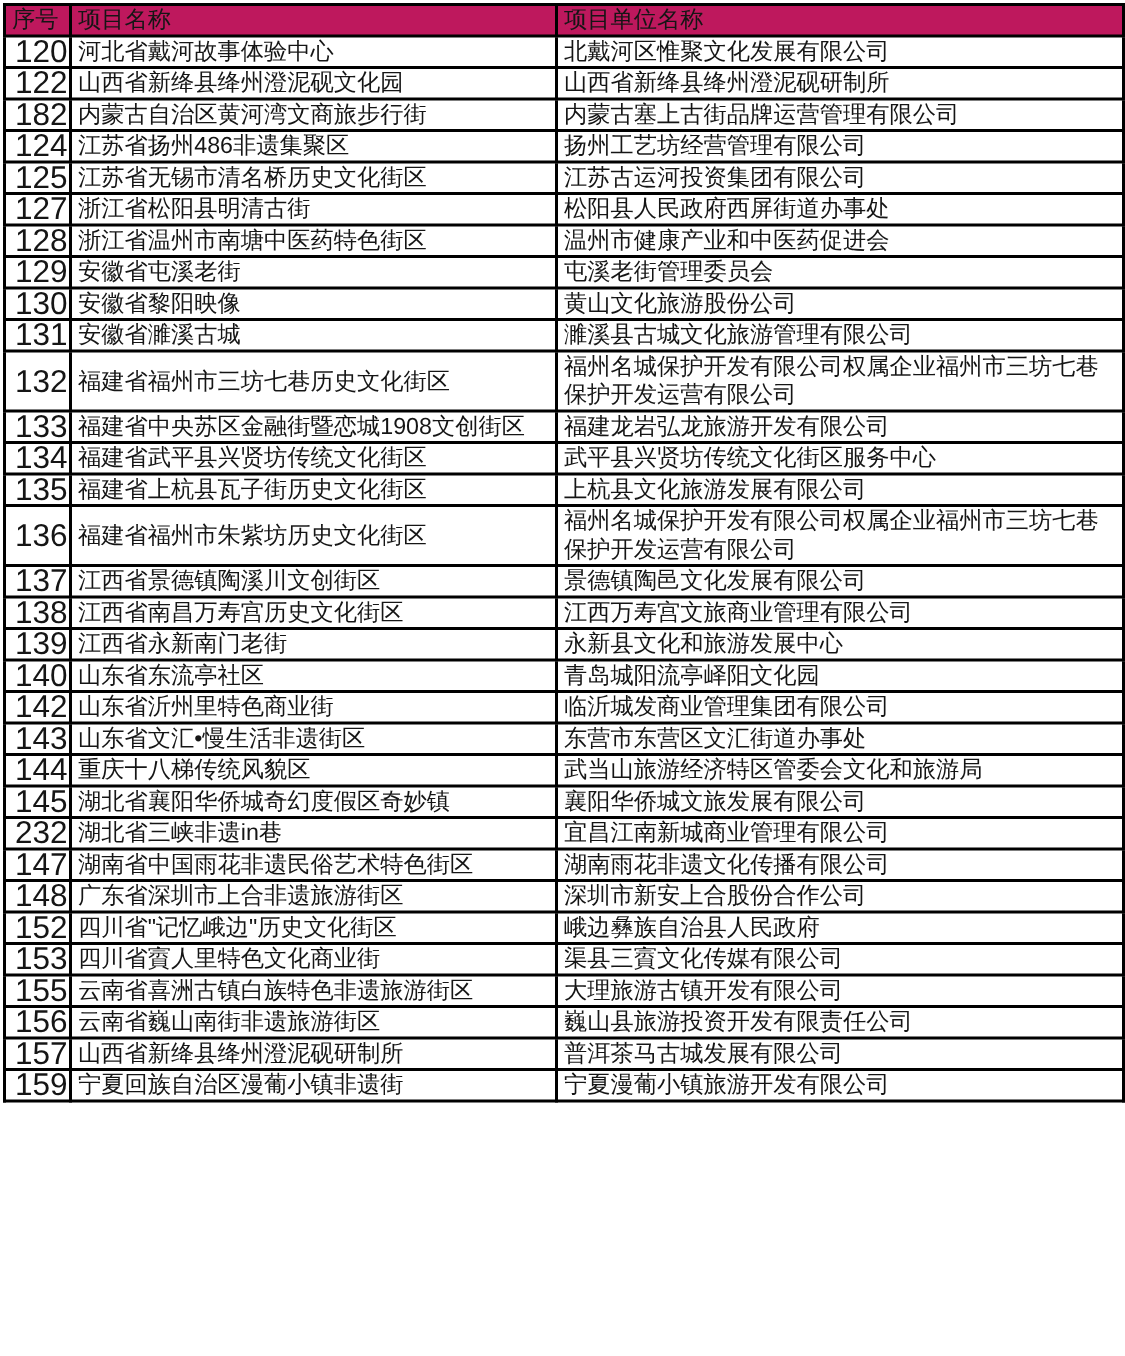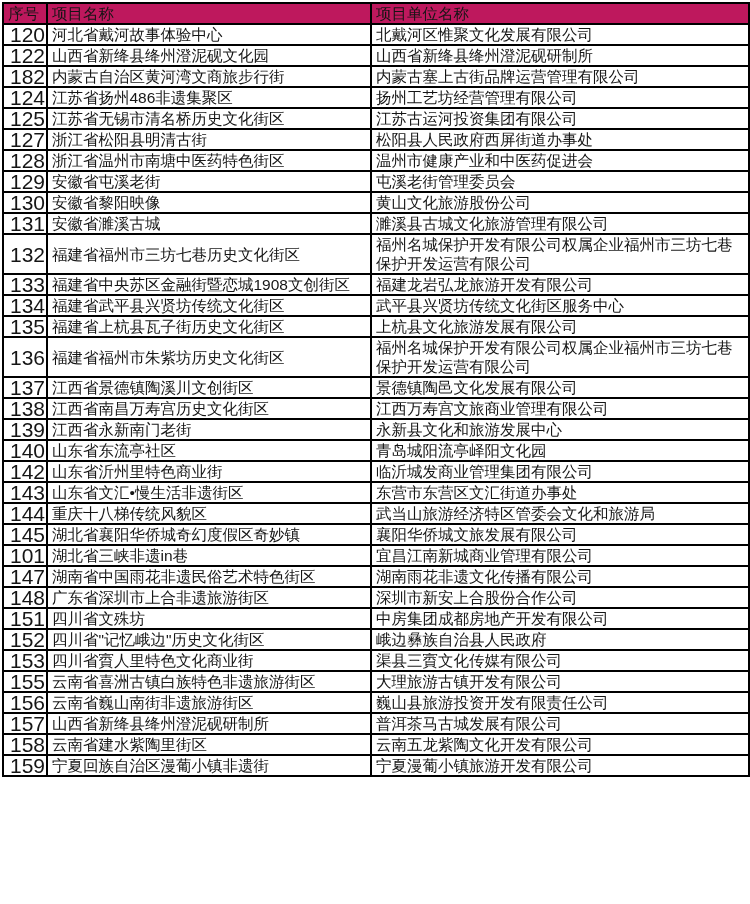--- a/index.html
+++ b/index.html
@@ -176,40 +176,35 @@
           <td class="no-cell">144</td>
           <td>重庆十八梯传统风貌区</td>
           <td>武当山旅游经济特区管委会文化和旅游局</td>
         </tr>
         <tr>
           <td class="no-cell">145</td>
           <td>湖北省襄阳华侨城奇幻度假区奇妙镇</td>
           <td>襄阳华侨城文旅发展有限公司</td>
         </tr>
         <tr>
-          <td class="no-cell">101</td>
+          <td class="no-cell">232</td>
           <td>湖北省三峡非遗in巷</td>
           <td>宜昌江南新城商业管理有限公司</td>
         </tr>
         <tr>
           <td class="no-cell">147</td>
           <td>湖南省中国雨花非遗民俗艺术特色街区</td>
           <td>湖南雨花非遗文化传播有限公司</td>
         </tr>
         <tr>
           <td class="no-cell">148</td>
           <td>广东省深圳市上合非遗旅游街区</td>
           <td>深圳市新安上合股份合作公司</td>
         </tr>
         <tr>
-          <td class="no-cell">151</td>
-          <td>四川省文殊坊</td>
-          <td>中房集团成都房地产开发有限公司</td>
-        </tr>
-        <tr>
           <td class="no-cell">152</td>
           <td>四川省"记忆峨边"历史文化街区</td>
           <td>峨边彝族自治县人民政府</td>
         </tr>
         <tr>
           <td class="no-cell">153</td>
           <td>四川省賨人里特色文化商业街</td>
           <td>渠县三賨文化传媒有限公司</td>
         </tr>
         <tr>
@@ -219,25 +214,20 @@
         </tr>
         <tr>
           <td class="no-cell">156</td>
           <td>云南省巍山南街非遗旅游街区</td>
           <td>巍山县旅游投资开发有限责任公司</td>
         </tr>
         <tr>
           <td class="no-cell">157</td>
           <td>山西省新绛县绛州澄泥砚研制所</td>
           <td>普洱茶马古城发展有限公司</td>
-        </tr>
-        <tr>
-          <td class="no-cell">158</td>
-          <td>云南省建水紫陶里街区</td>
-          <td>云南五龙紫陶文化开发有限公司</td>
         </tr>
         <tr>
           <td class="no-cell">159</td>
           <td>宁夏回族自治区漫葡小镇非遗街</td>
           <td>宁夏漫葡小镇旅游开发有限公司</td>
         </tr>
       </tbody>
   </table>
 </div>
 

